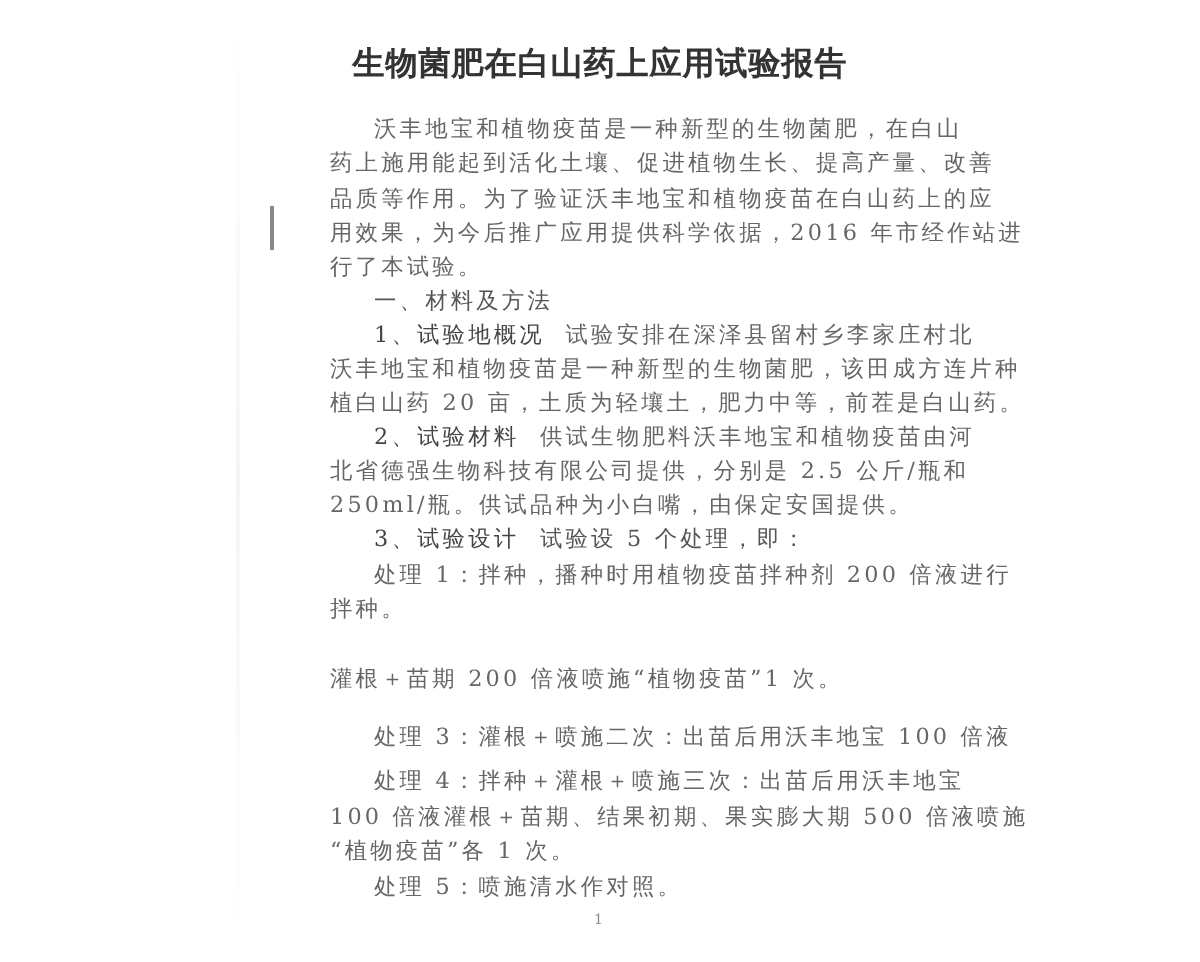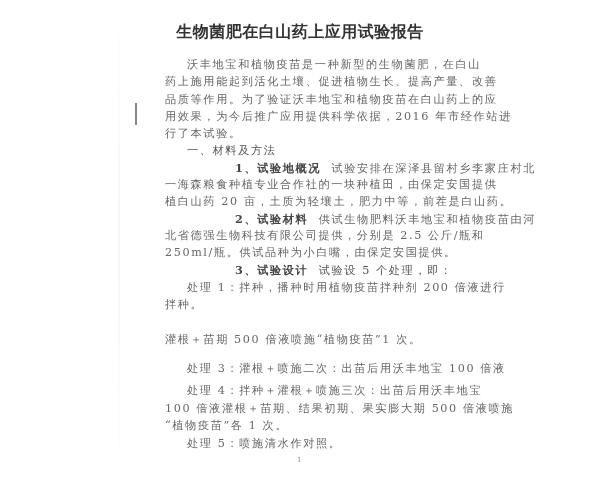--- a/index.html
+++ b/index.html
@@ -29,21 +29,21 @@
   }
   .line {
     position: absolute; left: 165px; width: 290px;
     font-size: 11.2px; line-height: 14px; color: #666;
     white-space: nowrap; letter-spacing: 1.6px;
     text-align: justify; text-align-last: justify;
   }
   .line.last { text-align-last: left; }
   .line.indent { padding-left: 22px; width: 268px; }
   .line.heading { padding-left: 22px; width: 268px; color: #555; text-align-last: left; }
-  .bold { font-weight: bold; color: #444; margin-left: 48px; }
+  .bold { font-weight: normal; color: #444; }
   .pagenum {
     position: absolute; left: 297px; top: 456px; font-size: 7px; color: #888;
   }
 </style>
 </head>
 <body>
 
 <div class="page">
   <div class="scan-shadow"></div>
   <div class="mark"></div>
@@ -54,37 +54,37 @@
   <div class="line" style="top:75px">药上施用能起到活化土壤、促进植物生长、提高产量、改善</div>
   <div class="line" style="top:93px">品质等作用。为了验证沃丰地宝和植物疫苗在白山药上的应</div>
   <div class="line" style="top:110px">用效果，为今后推广应用提供科学依据，2016 年市经作站进</div>
   <div class="line heading" style="top:144px">一、材料及方法</div>
 
   <div class="line last" style="top:127px">行了本试验。</div>
 
   <div class="line indent" style="top:161px">
     <span class="bold">1、试验地概况</span>&nbsp;&nbsp;<span>试验安排在深泽县留村乡李家庄村北</span>
   </div>
-  <div class="line" style="top:178px">一海森粮食种植专业合作社的一块种植田，由保定安国提供</div>
+  <div class="line" style="top:178px">沃丰地宝和植物疫苗是一种新型的生物菌肥，该田成方连片种</div>
   <div class="line" style="top:195px">植白山药 20 亩，土质为轻壤土，肥力中等，前茬是白山药。</div>
 
   <div class="line indent" style="top:212px">
     <span class="bold">2、试验材料</span>&nbsp;&nbsp;<span>供试生物肥料沃丰地宝和植物疫苗由河</span>
   </div>
   <div class="line" style="top:229px">北省德强生物科技有限公司提供，分别是 2.5 公斤/瓶和</div>
   <div class="line last" style="top:246px">250ml/瓶。供试品种为小白嘴，由保定安国提供。</div>
 
   <div class="line heading" style="top:263px">
     <span class="bold">3、试验设计</span>&nbsp;&nbsp;<span>试验设 5 个处理，即：</span>
   </div>
 
   <div class="line indent" style="top:281px">处理 1：拌种，播种时用植物疫苗拌种剂 200 倍液进行</div>
   <div class="line last" style="top:298px">拌种。</div>
 
-  <div class="line last" style="top:333px">灌根＋苗期 500 倍液喷施“植物疫苗”1 次。</div>
+  <div class="line last" style="top:333px">灌根＋苗期 200 倍液喷施“植物疫苗”1 次。</div>
 
   <div class="line indent" style="top:362px">处理 3：灌根＋喷施二次：出苗后用沃丰地宝 100 倍液</div>
 
   <div class="line indent" style="top:384px">处理 4：拌种＋灌根＋喷施三次：出苗后用沃丰地宝</div>
   <div class="line" style="top:402px">100 倍液灌根＋苗期、结果初期、果实膨大期 500 倍液喷施</div>
   <div class="line last" style="top:419px">“植物疫苗”各 1 次。</div>
 
   <div class="line indent last" style="top:437px">处理 5：喷施清水作对照。</div>
 
   <div class="pagenum">1</div>

